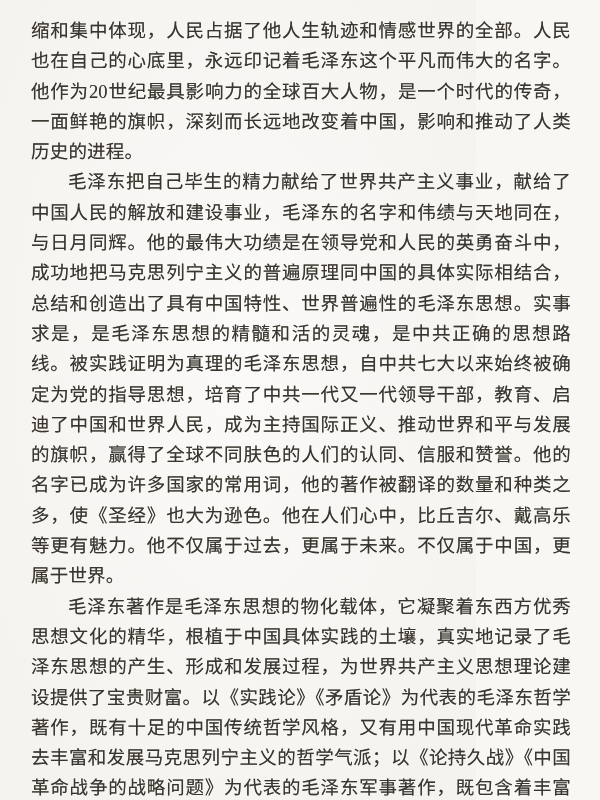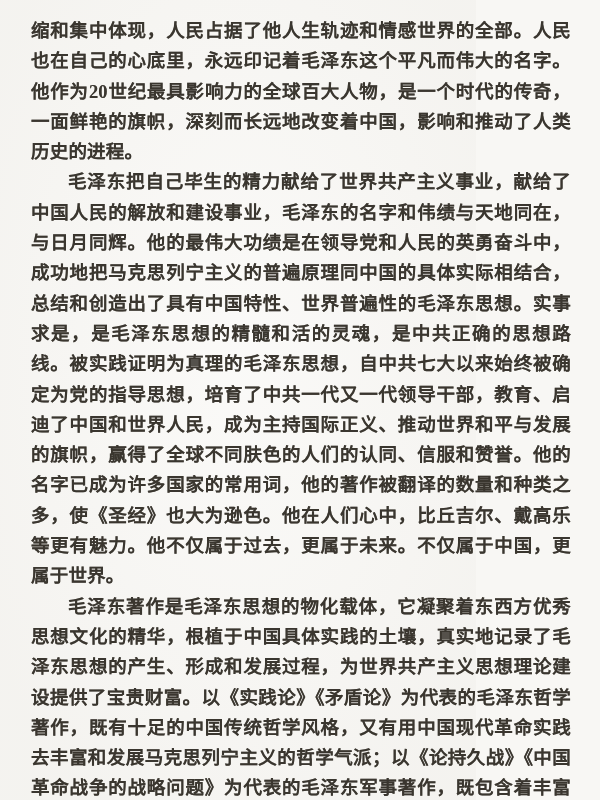--- a/index.html
+++ b/index.html
@@ -15,21 +15,20 @@
   }
   .page {
     position: relative;
     width: 476px;
     height: 800px;
     box-sizing: border-box;
     padding: 16px 29px 24px 31px;
     background:
       radial-gradient(ellipse at 50% 45%, rgba(255,255,255,0.35) 0%, rgba(233,231,226,0.25) 85%),
       #f8f7f4;
-    font-weight: bold;
   }
   .textblock {
     width: 540px;
   }
   p.body-text {
     margin: 0;
     padding: 0;
     font-size: 18.5px;
     line-height: 30.3px;
     letter-spacing: 0.2px;

